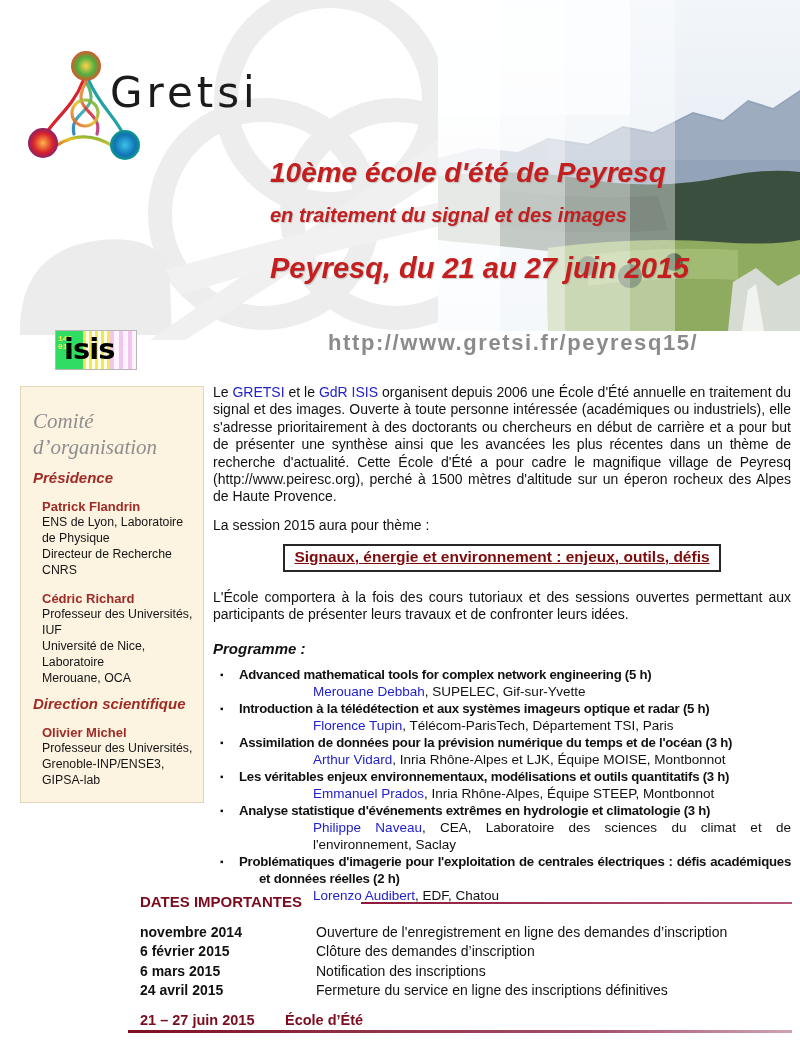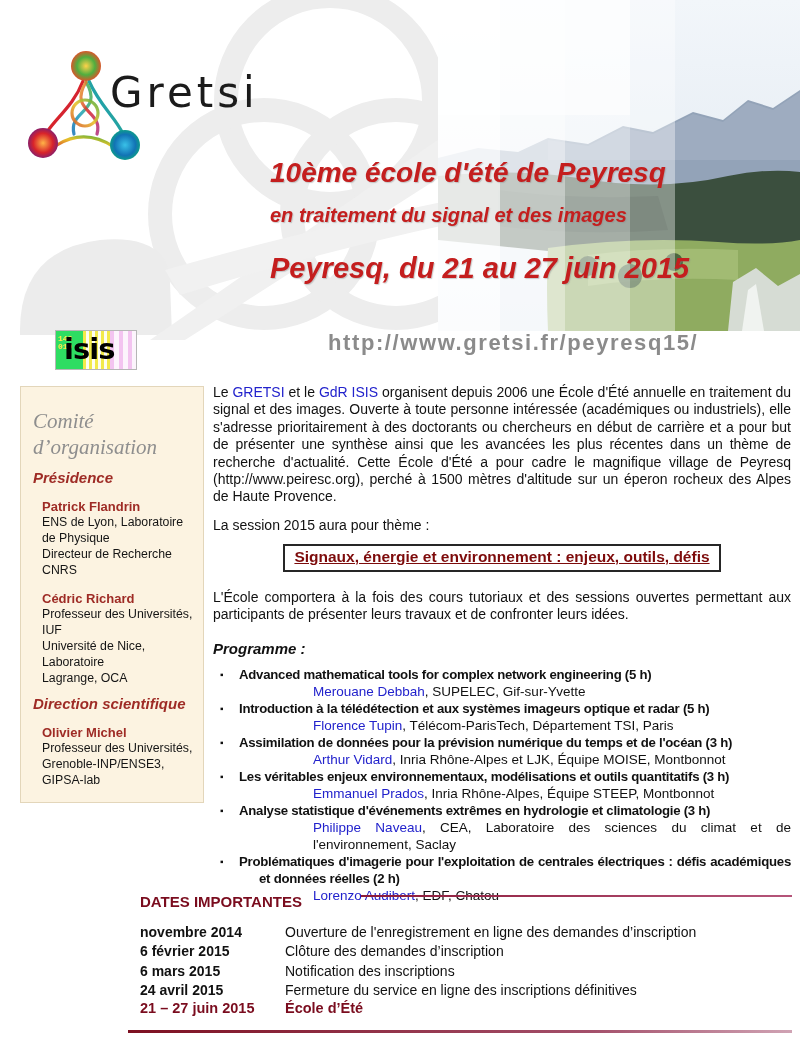--- a/index.html
+++ b/index.html
@@ -52,28 +52,28 @@
   .school-line{font-size:14px;line-height:17.4px;text-align:justify;margin-top:17px;}
   .prog-label{font-size:15px;font-weight:bold;font-style:italic;margin-top:16px;}
   .prog-list{margin-top:9px;}
   .prog-title{font-size:13.2px;font-weight:bold;letter-spacing:-0.25px;line-height:17px;
               padding-left:46px;text-indent:-39px;text-align:justify;}
   .prog-bullet{display:inline-block;width:19px;text-indent:0;font-size:10px;vertical-align:1px;}
   .prog-speaker{font-size:13.5px;line-height:17px;padding-left:100px;text-align:justify;}
 
   
   .dates{position:absolute;left:140px;top:893px;width:652px;}
-  .dates-header{display:flex;gap:43px;}
+  .dates-header{display:flex;align-items:center;gap:43px;}
   .dates-heading{font-size:15px;font-weight:bold;color:#7a0c1e;white-space:nowrap;}
   .dates-rule-top{flex:1;height:2px;margin-left:16px;margin-top:2px;
                   background:linear-gradient(90deg,#8c1a38,#b5557a);}
   .dates-rows{margin-top:13px;}
-  .date-row{display:flex;line-height:19.3px;font-size:14px;}
+  .date-row{display:flex;line-height:19.3px;font-size:14px;gap:31px;}
   .date-col{width:145px;font-weight:bold;flex:none;}
-  .date-highlight{display:flex;font-size:14.5px;font-weight:bold;color:#7a0c1e;}
+  .date-highlight{display:flex;margin-top:12px;font-size:14.5px;font-weight:bold;color:#7a0c1e;}
   .dates-rule-bottom{position:absolute;left:128px;top:1030px;width:664px;height:3px;
                      background:linear-gradient(90deg,#7d1021,#a4506b 70%,#d0a3b4);}
 </style>
 </head>
 <body>
 
 <div id="page">
 
   <svg class="watermark" width="660" height="340" viewBox="0 0 660 340">
     <g fill="none" stroke="#ededed" stroke-width="24">
@@ -186,21 +186,21 @@
     <div class="sidebar-heading">Présidence</div>
     <div class="member">
       <div class="member-name">Patrick Flandrin</div>
       <div class="member-line">ENS de Lyon, Laboratoire de Physique</div>
       <div class="member-line">Directeur de Recherche CNRS</div>
     </div>
     <div class="member">
       <div class="member-name">Cédric Richard</div>
       <div class="member-line">Professeur des Universités, IUF</div>
       <div class="member-line">Université de Nice, Laboratoire</div>
-      <div class="member-line">Lagrange, OCA</div>
+      <div class="member-line">Merouane, OCA</div>
     </div>
 
     <div class="sidebar-heading">Direction scientifique</div>
     <div class="member">
       <div class="member-name">Olivier Michel</div>
       <div class="member-line">Professeur des Universités,</div>
       <div class="member-line">Grenoble-INP/ENSE3, GIPSA-lab</div>
     </div>
   </div>
 

